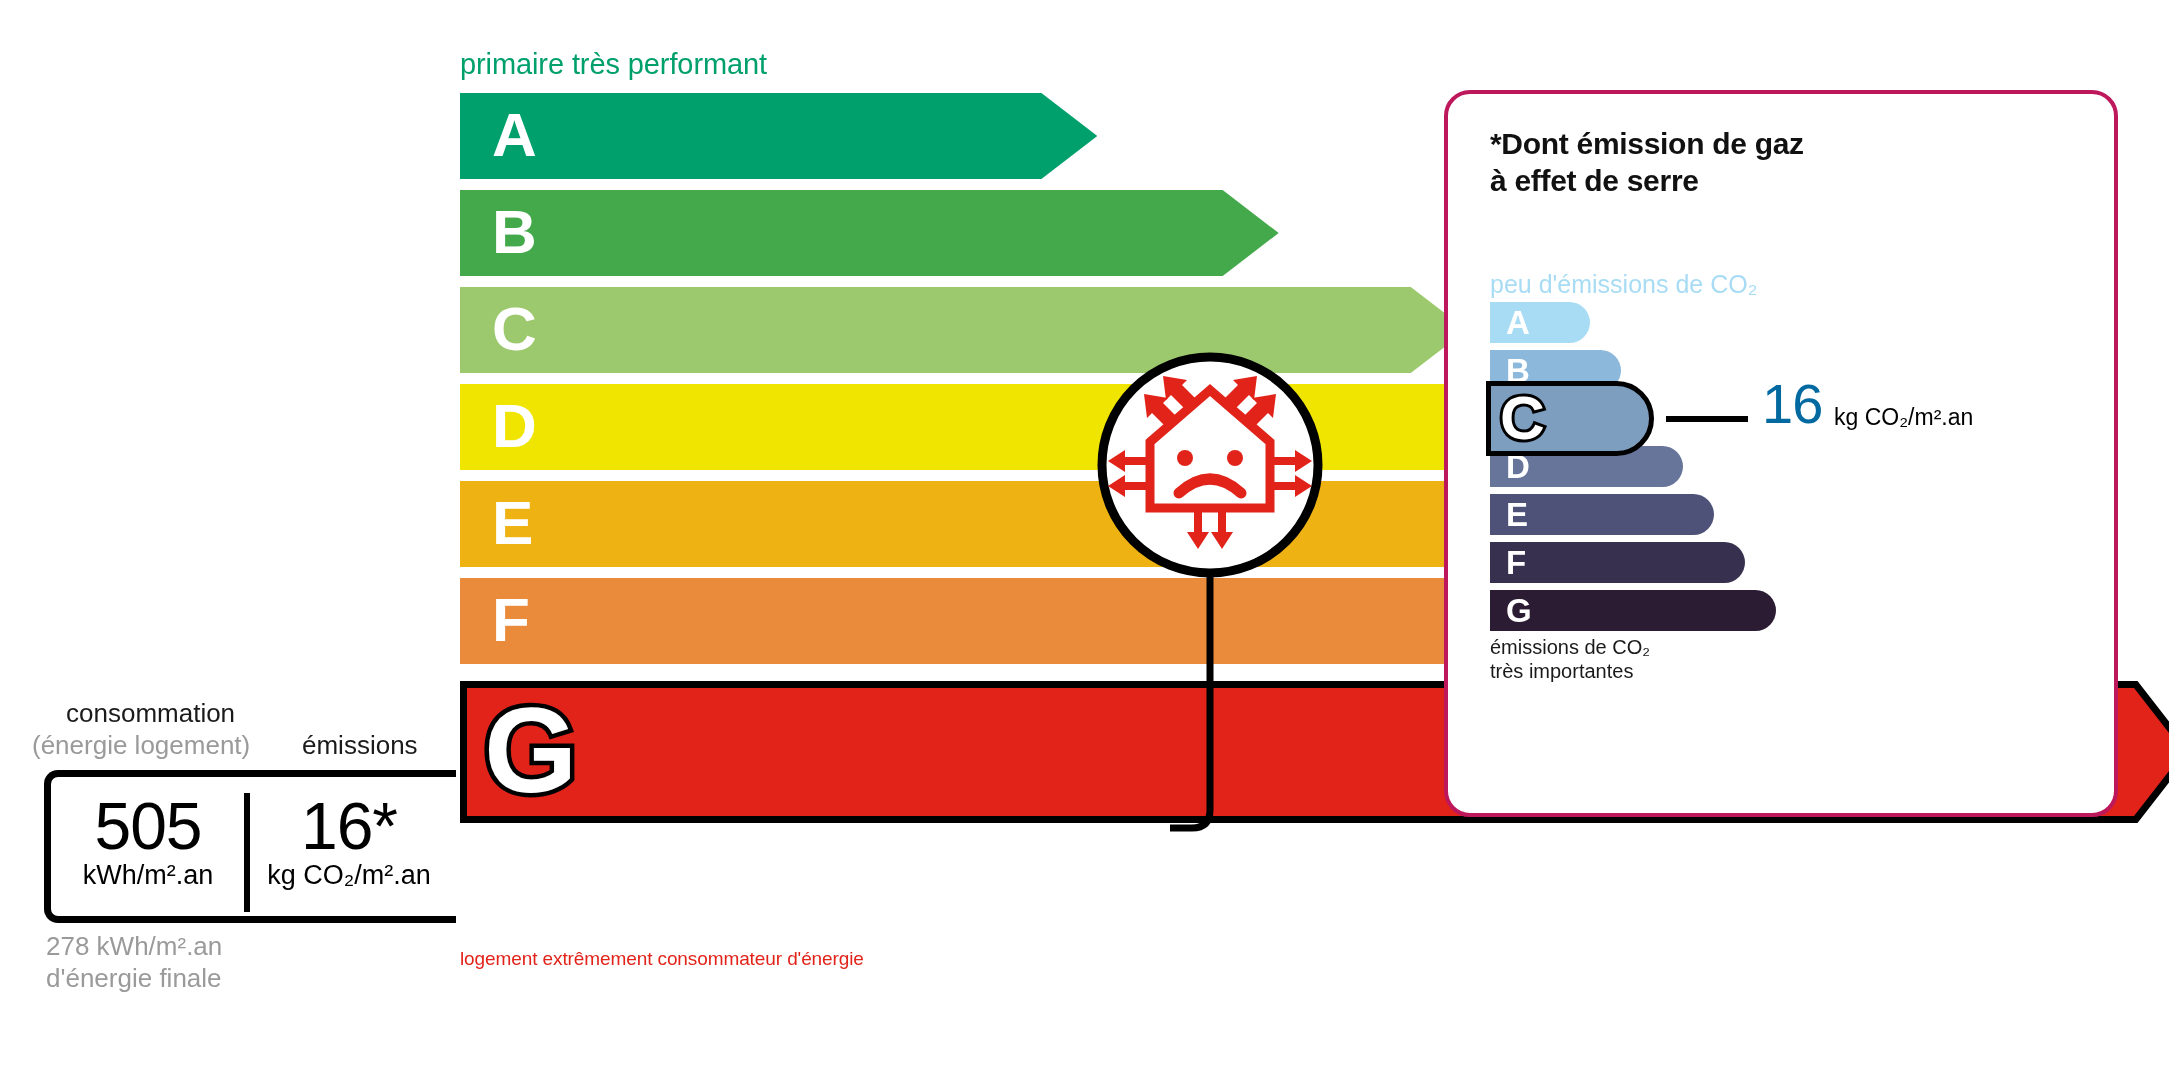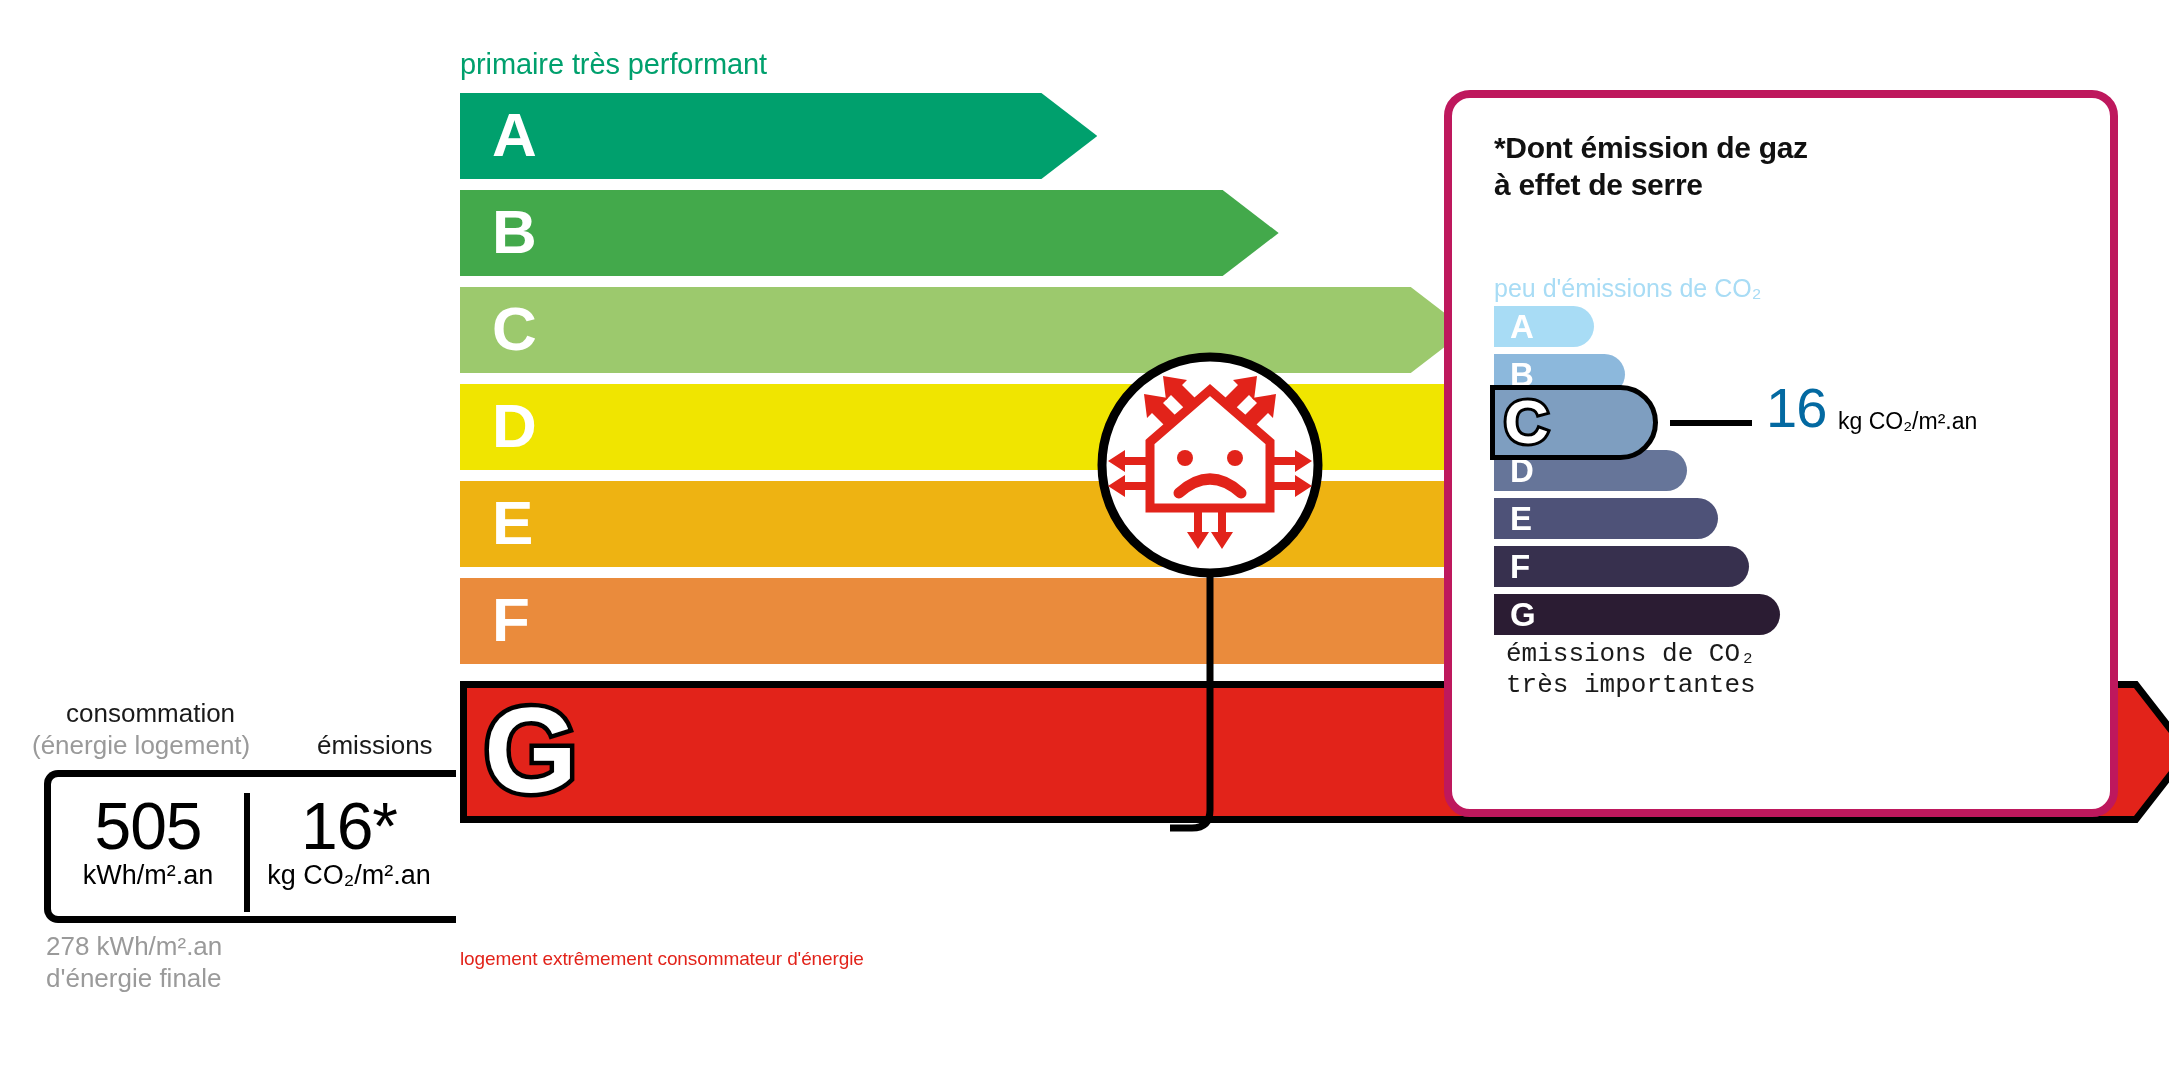--- a/index.html
+++ b/index.html
@@ -53,21 +53,21 @@
   .hdr-consommation {
     position: absolute; left: 66px; top: 8px;
     font-size: 26px; color: #1a1a1a; white-space: nowrap;
   }
   .hdr-energie-primaire {
     position: absolute; left: 32px; top: 40px;
     font-size: 26px; color: #9a9a9a; white-space: nowrap;
   }
   .hdr-emissions {
     position: absolute; left: 302px; top: 40px;
-    font-size: 26px; color: #1a1a1a; white-space: nowrap; margin-left: 15px;
+    font-size: 26px; color: #1a1a1a; white-space: nowrap;
   }
 
   #value-box {
     position: absolute;
     left: 44px; top: 80px;
     width: 412px; height: 153px;
     border: 7px solid #000000;
     border-right: none;
     border-radius: 14px 0 0 14px;
     background: #ffffff;
@@ -97,37 +97,37 @@
   }
 
   
   #pointer { position: absolute; left: 1090px; top: 350px; width: 240px; height: 500px; }
 
   
   #ges-panel {
     position: absolute;
     left: 1444px; top: 90px;
     width: 674px; height: 727px;
-    border: 8px solid #be185d;
+    border: 4px solid #be185d;
     border-radius: 26px;
     background: #ffffff;
     box-sizing: border-box;
   }
   .ges-title {
     position: absolute; left: 42px; top: 32px;
     font-size: 30px; font-weight: bold; color: #111111;
     line-height: 1.22; letter-spacing: -0.3px;
   }
   .ges-top-label {
     position: absolute; left: 42px; top: 176px;
     font-size: 25px; color: #a8dcf5; white-space: nowrap;
   }
   .ges-bottom-label {
-    position: absolute; left: 54px; top: 592px;
-    font-size: 26px; color: #1a1a1a; line-height: 1.2; white-space: nowrap; font-family: Liberation Mono, monospace;
+    position: absolute; left: 42px; top: 592px;
+    font-size: 20px; color: #1a1a1a; line-height: 1.2; white-space: nowrap;
   }
   .ges-bar {
     position: absolute; left: 42px;
     height: 41px;
     border-radius: 0 21px 21px 0;
   }
   .ges-bar .ges-letter {
     position: absolute; left: 16px; top: 50%;
     transform: translateY(-53%);
     color: #ffffff; font-weight: bold; font-size: 33px; line-height: 1;

